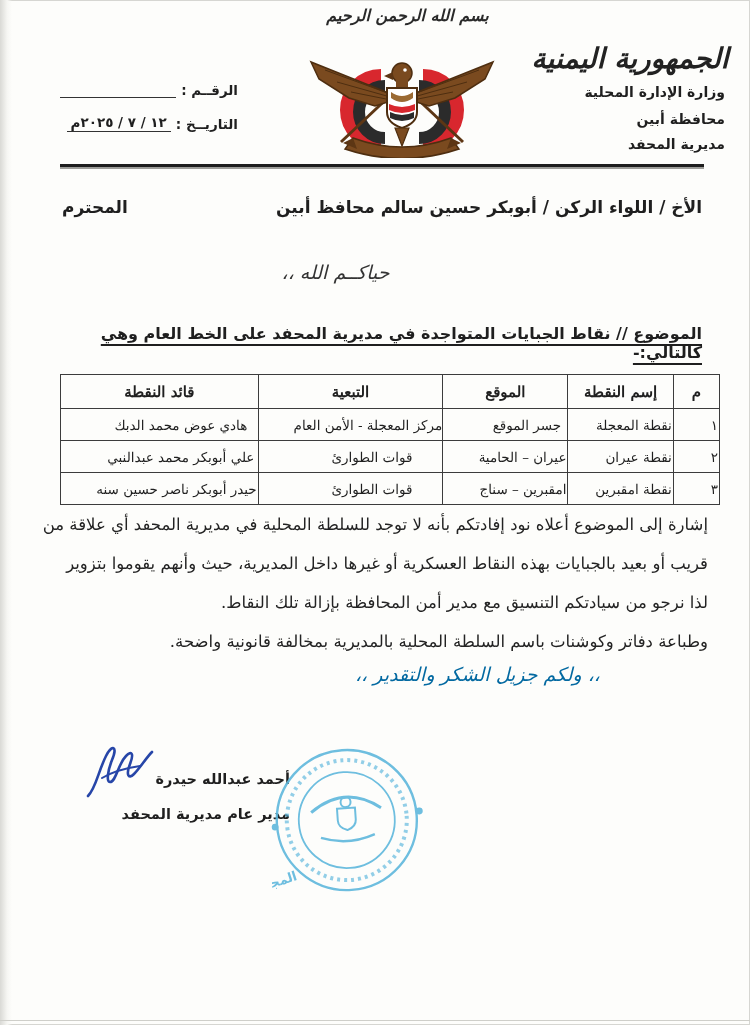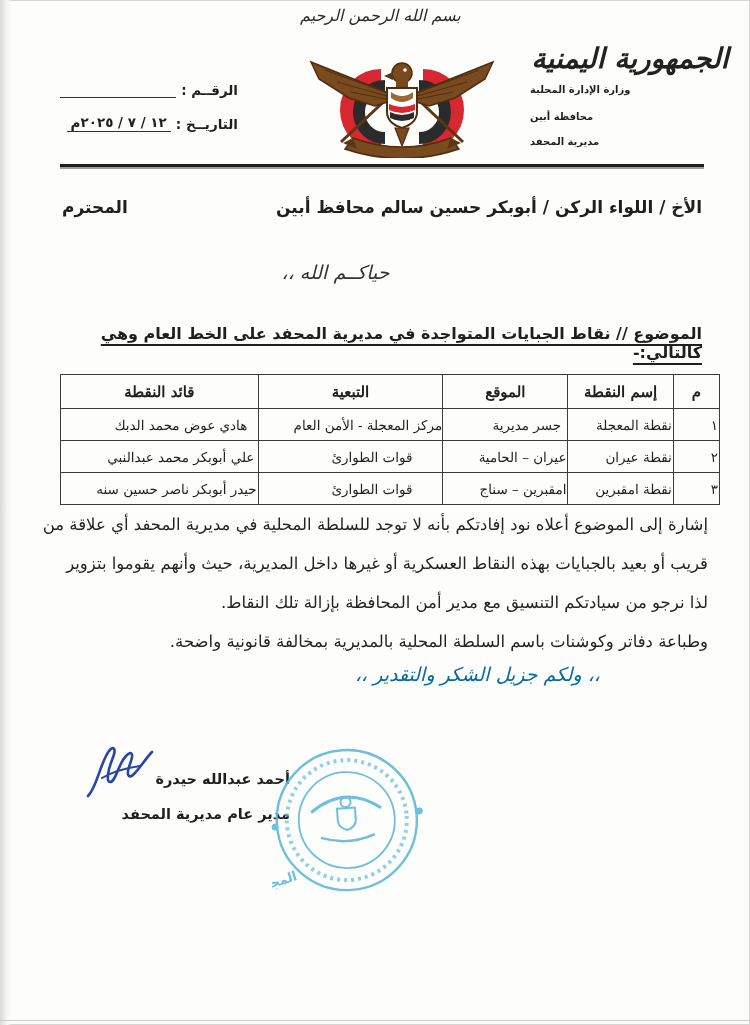--- a/index.html
+++ b/index.html
@@ -9,23 +9,23 @@
     box-shadow:inset 0 0 0 1px #d6d6d2;
   }
   .edge-left{position:absolute;left:0;top:0;bottom:0;width:12px;
     background:linear-gradient(to right,#d9d9d5,#f6f6f3 60%,rgba(255,255,255,0));}
   .edge-bottom{position:absolute;left:0;right:0;bottom:4px;height:1px;background:#cfcfca;}
 
   .abs{position:absolute;}
   .calli{font-family:"DejaVu Serif",serif;font-style:italic;}
 
   
-  .bismillah{top:6px;left:300px;width:215px;text-align:left;font-size:16px;color:#2a2a2a;}
+  .bismillah{top:6px;left:300px;width:215px;text-align:center;font-size:16px;color:#2a2a2a;font-weight:bold;}
   .republic{top:42px;right:15px;width:210px;text-align:center;font-size:28px;font-weight:bold;color:#222;}
-  .hdr-line{right:25px;width:195px;text-align:left;font-size:10px;font-weight:bold;}
+  .hdr-line{right:25px;width:195px;text-align:right;font-size:14px;font-weight:bold;}
   .ministry{top:84px;}
   .governorate{top:111px;}
   .directorate{top:136px;}
 
   .emblem{top:46px;left:301px;width:202px;height:112px;}
 
   .field-row{left:60px;width:178px;direction:rtl;display:flex;align-items:flex-end;gap:5px;
     font-size:13.5px;font-weight:bold;}
   .num-row{top:82px;}
   .date-row{top:114px;}
@@ -141,21 +141,21 @@
         <th>إسم النقطة</th>
         <th>الموقع</th>
         <th>التبعية</th>
         <th>قائد النقطة</th>
       </tr>
     </thead>
     <tbody>
       <tr>
         <td>١</td>
         <td>نقطة المعجلة</td>
-        <td>جسر مديرية</td>
+        <td>جسر الموقع</td>
         <td>مركز المعجلة - الأمن العام</td>
         <td>هادي عوض محمد الدبك</td>
       </tr>
       <tr>
         <td>٢</td>
         <td>نقطة عيران</td>
         <td>عيران – الحامية</td>
         <td>قوات الطوارئ</td>
         <td>علي أبوبكر محمد عبدالنبي</td>
       </tr>

